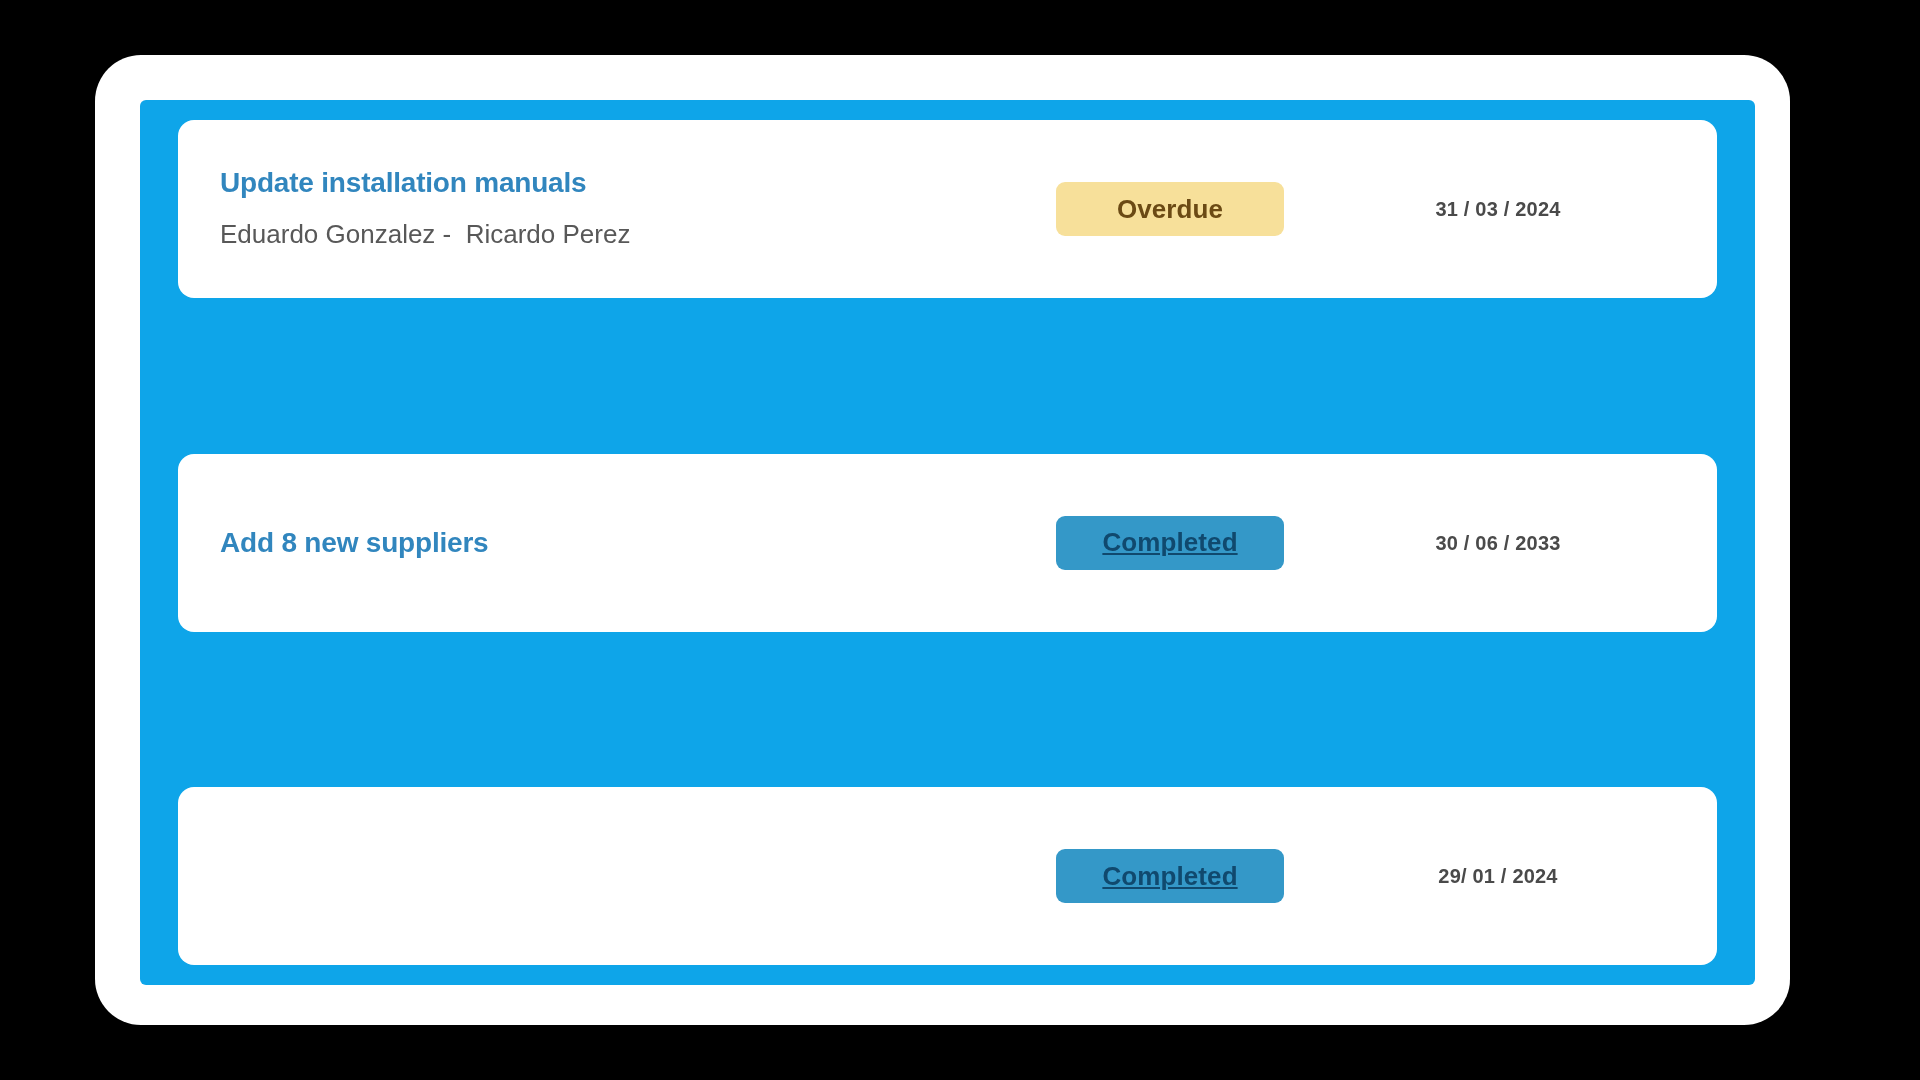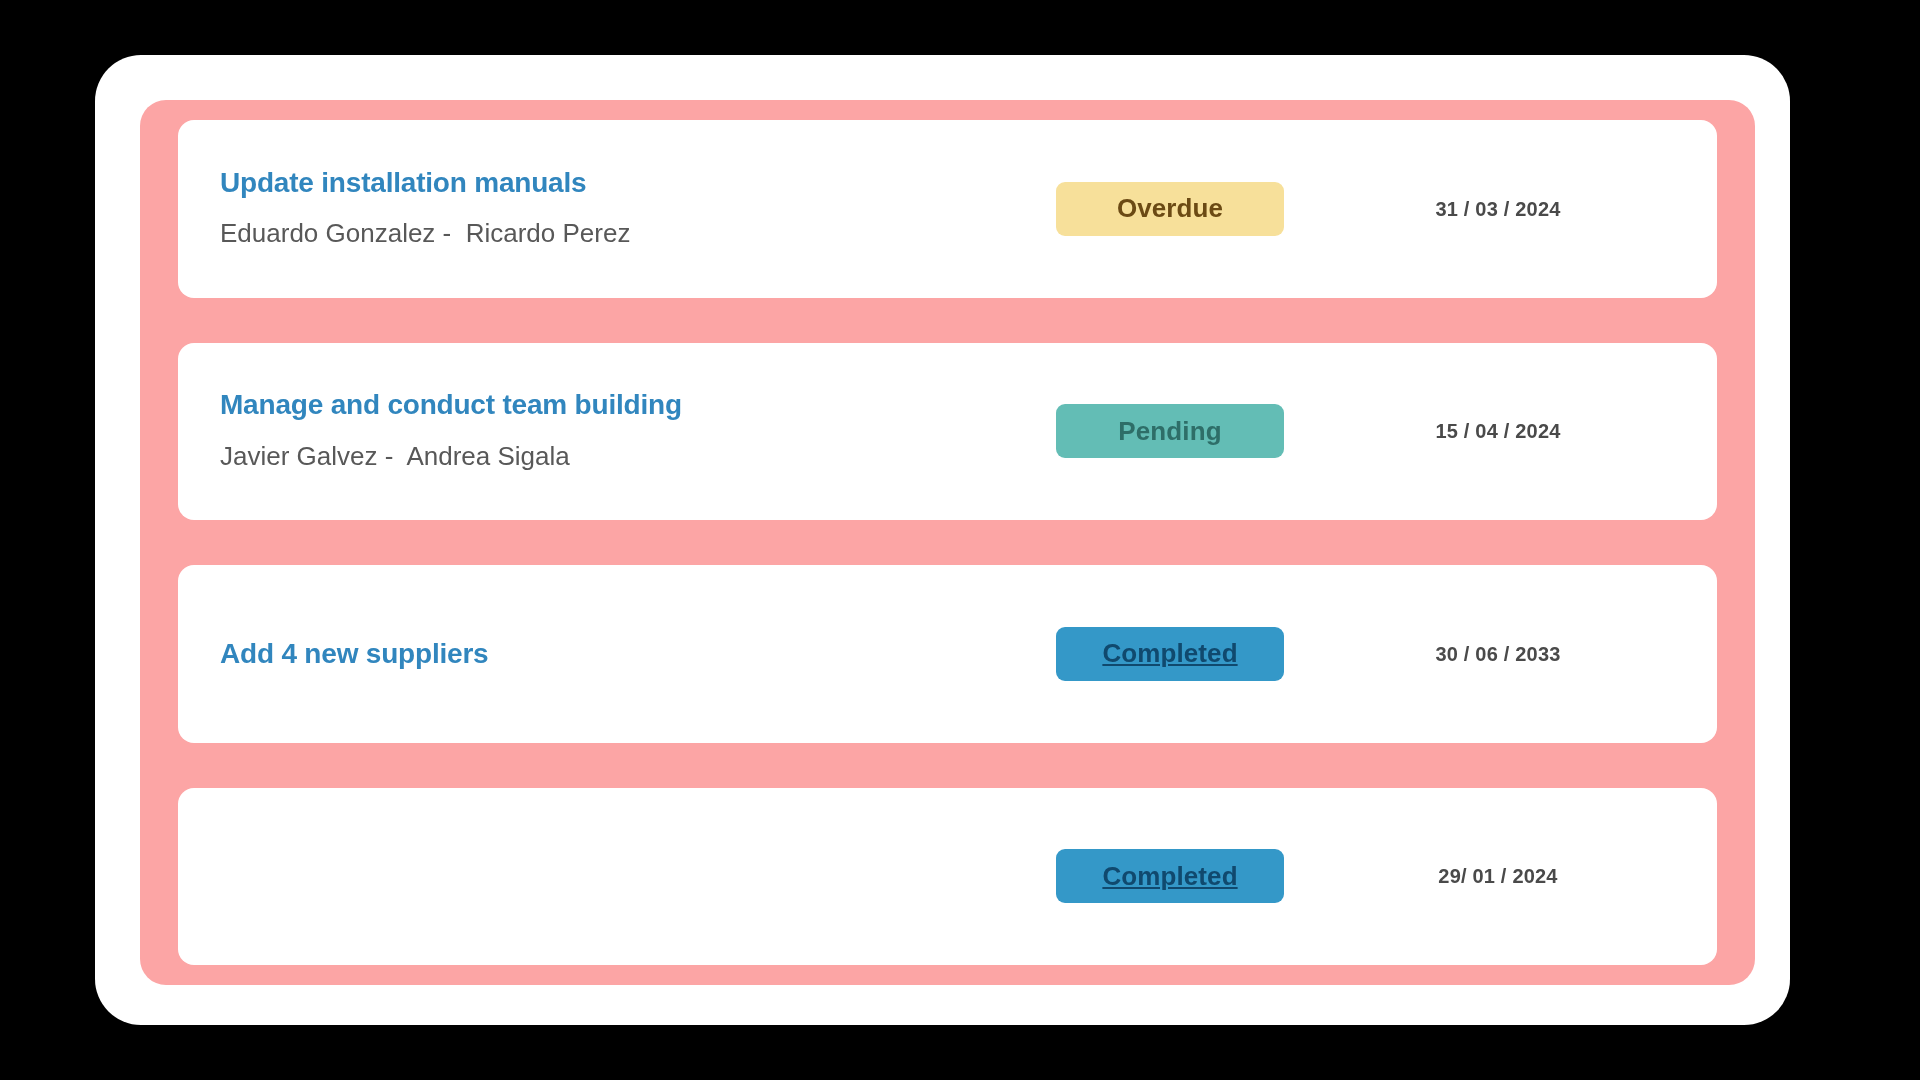--- a/index.html
+++ b/index.html
@@ -31,22 +31,22 @@
     box-shadow: 0 6px 22px rgba(0,0,0,0.16);
   }
 
   
   .teal-panel {
     position: absolute;
     left: 45px;
     top: 45px;
     width: 1615px;
     height: 885px;
-    background: #fca5a5;
-    border-radius: 26px;
+    background: #0ea5e9;
+    border-radius: 6px;
     padding: 20px 38px;
     display: flex;
     flex-direction: column;
     justify-content: space-between;
     gap: 45px;
   }
 
   
   .task-row {
     position: relative;
@@ -129,32 +129,24 @@
 
       <div class="task-row">
         <div class="row-text">
           <div class="task-title">Update installation manuals</div>
           <div class="task-people">Eduardo Gonzalez -  Ricardo Perez</div>
         </div>
         <div class="status-badge badge-overdue">Overdue</div>
         <div class="due-date">31 / 03 / 2024</div>
       </div>
 
-      <div class="task-row">
-        <div class="row-text">
-          <div class="task-title">Manage and conduct team building</div>
-          <div class="task-people">Javier Galvez -  Andrea Sigala</div>
-        </div>
-        <div class="status-badge badge-pending">Pending</div>
-        <div class="due-date">15 / 04 / 2024</div>
-      </div>
 
       <div class="task-row">
         <div class="row-text">
-          <div class="task-title">Add 4 new suppliers</div>
+          <div class="task-title">Add 8 new suppliers</div>
         </div>
         <div class="status-badge badge-completed">Completed</div>
         <div class="due-date">30 / 06 / 2033</div>
       </div>
 
       <div class="task-row">
         <div class="status-badge badge-completed">Completed</div>
         <div class="due-date">29/ 01 / 2024</div>
       </div>
 

